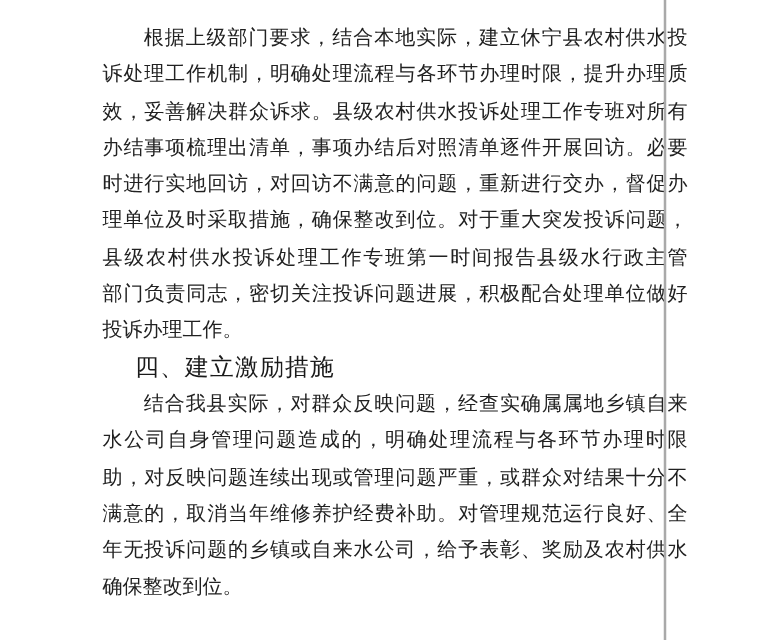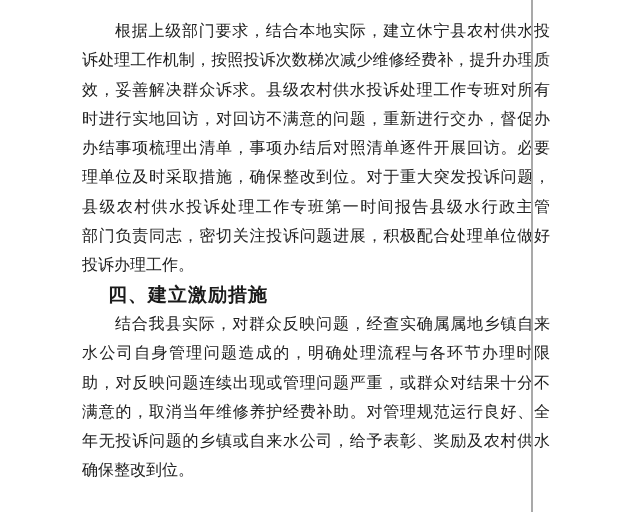--- a/index.html
+++ b/index.html
@@ -37,21 +37,21 @@
     
     text-align-last: justify;
   }
   .line.indent {
     text-indent: 33px;
   }
   .heading {
     margin: 0;
     font-size: 19px;
     line-height: 29.3px;
-    font-weight: bold;
+    font-weight: normal;
     text-indent: 26px;
     letter-spacing: 1px;
     font-family: "Liberation Sans", "DejaVu Sans", sans-serif;
     color: #1a1a1a;
   }
   .page-edge-line {
     position: absolute;
     top: 0;
     right: 2px;
     width: 2px;
@@ -59,24 +59,24 @@
     background: #a9a9a9;
   }
 </style>
 </head>
 <body>
 
 <div class="page">
   <div class="text-column">
 
     <p class="line indent just">根据上级部门要求，结合本地实际，建立休宁县农村供水投</p>
-    <p class="line just">诉处理工作机制，按照投诉次数梯次减少维修经费补，提升办理质</p>
+    <p class="line just">诉处理工作机制，明确处理流程与各环节办理时限，提升办理质</p>
     <p class="line just">效，妥善解决群众诉求。县级农村供水投诉处理工作专班对所有</p>
+    <p class="line just">办结事项梳理出清单，事项办结后对照清单逐件开展回访。必要</p>
     <p class="line just">时进行实地回访，对回访不满意的问题，重新进行交办，督促办</p>
-    <p class="line just">办结事项梳理出清单，事项办结后对照清单逐件开展回访。必要</p>
     <p class="line just">理单位及时采取措施，确保整改到位。对于重大突发投诉问题，</p>
     <p class="line just">县级农村供水投诉处理工作专班第一时间报告县级水行政主管</p>
     <p class="line just">部门负责同志，密切关注投诉问题进展，积极配合处理单位做好</p>
     <p class="line">投诉办理工作。</p>
 
     <p class="heading">四、建立激励措施</p>
 
     <p class="line indent just">结合我县实际，对群众反映问题，经查实确属属地乡镇自来</p>
     <p class="line just">水公司自身管理问题造成的，明确处理流程与各环节办理时限</p>
     <p class="line just">助，对反映问题连续出现或管理问题严重，或群众对结果十分不</p>

